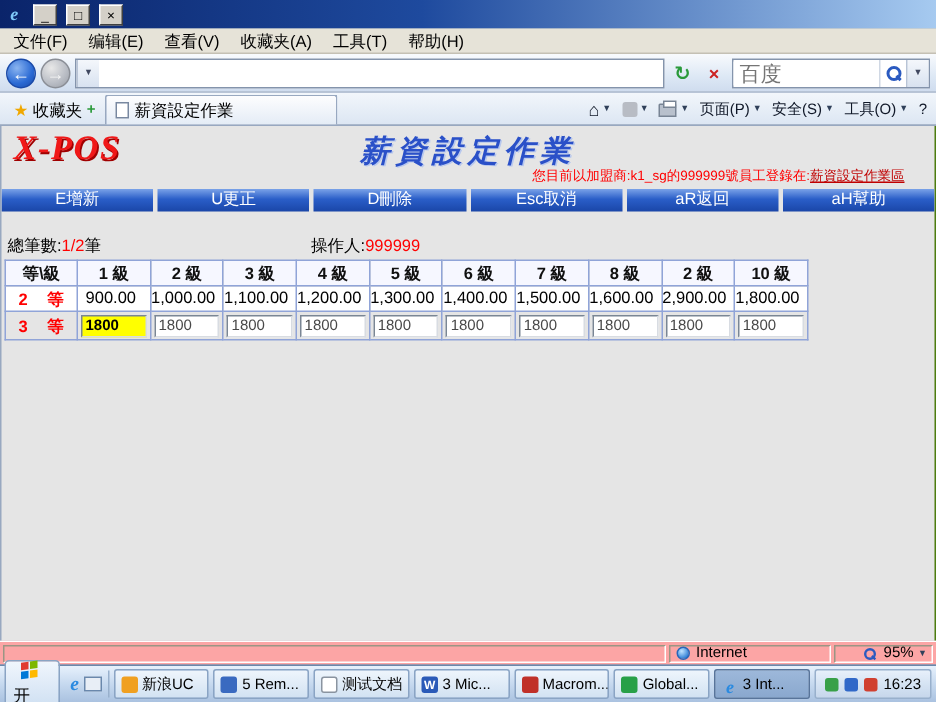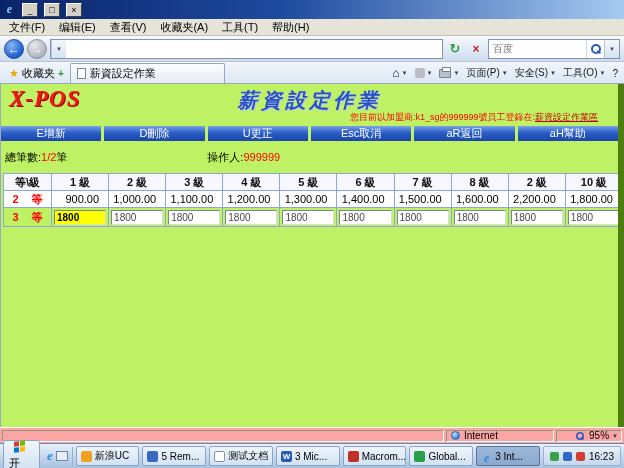--- a/index.html
+++ b/index.html
@@ -27,21 +27,21 @@
   .back-c { background:radial-gradient(circle at 35% 30%,#8ab4f0,#2a6ad4 60%,#1a4aa8); border:1px solid #1a4aa8; }
   .fwd-c  { background:radial-gradient(circle at 35% 30%,#e8e8e8,#b8bcc4 60%,#989ca4); border:1px solid #8a8e96; color:#f4f4f4; }
   .addr { flex:1; display:flex; height:20px; border:1px solid #8494ac; background:#fff; align-items:center; overflow:hidden; }
   .addr input { flex:1; border:0; outline:none; font-size:10px; padding:0 3px; color:#000; height:100%; font-family:inherit; }
   .mini-drop { width:15px; height:100%; background:linear-gradient(#f4f7fb,#d8e2f0); border-left:1px solid #b8c4d6;
     font-size:6px; text-align:center; line-height:18px; color:#404860; flex:0 0 auto; }
   .nav-tool { width:18px; height:18px; display:flex; align-items:center; justify-content:center; font-size:13px; flex:0 0 auto; }
   .refresh { color:#2a9a3a; font-weight:bold; }
   .stop { color:#cc2222; font-weight:bold; font-size:12px; }
   .searchbox { width:132px; height:20px; border:1px solid #8494ac; background:#fff; display:flex; align-items:center; flex:0 0 auto; }
-  .searchbox input { flex:1; min-width:0; border:0; outline:none; font-size:10px; padding:0 4px; color:#666; font-family:inherit; }
+  .searchbox input { flex:1; min-width:0; border:0; outline:none; font-size:14px; padding:0 4px; color:#666; font-family:inherit; }
   .mag { position:relative; width:12px; height:12px; flex:0 0 auto; }
   .mag::before { content:""; position:absolute; width:6px; height:6px; border:2px solid #2a5ac0; border-radius:50%; left:1px; top:1px; }
   .mag::after { content:""; position:absolute; width:4px; height:2px; background:#2a5ac0; transform:rotate(45deg); left:7px; top:8px; }
   .search-btn { width:18px; height:100%; border-left:1px solid #d0d8e4; display:flex; align-items:center; justify-content:center; }
 
   
   .favbar { height:22px; background:linear-gradient(#f2f6fb,#dce6f3); border-bottom:1px solid #98a8c0;
     display:flex; align-items:flex-end; padding:0 3px; flex:0 0 auto; }
   .fav-btn { display:flex; align-items:center; gap:3px; font-size:11px; padding:0 6px; height:20px; color:#000; }
   .star { color:#f0a800; font-size:11px; }
@@ -51,36 +51,36 @@
   .doc-icon { width:9px; height:11px; background:#fff; border:1px solid #7888a0; flex:0 0 auto; }
   .cmdbar { margin-left:auto; display:flex; align-items:center; gap:7px; padding-right:3px; font-size:10px; height:20px; color:#101828; }
   .cmd-item { display:flex; align-items:center; gap:2px; white-space:nowrap; }
   .caret { font-size:6px; color:#30405a; }
   .home-i { font-size:12px; }
   .feed-i { width:10px; height:10px; border-radius:2px; background:#b8bcc4; }
   .print-i { width:12px; height:9px; background:#b8c0cc; border:1px solid #788494; border-radius:1px 1px 0 0; position:relative; }
   .print-i::before { content:""; position:absolute; left:2px; top:-3px; width:7px; height:3px; background:#fff; border:1px solid #788494; }
 
   
-  .content { flex:1 1 auto; background:#bef264; position:relative; overflow:hidden; border-left:1px solid #98a8c0; border-right:6px solid #4d7c0f; }
+  .content { flex:1 1 auto; background:#e5e5e5; position:relative; overflow:hidden; border-left:1px solid #98a8c0; border-right:1px solid #4d7c0f; }
   .page-header { position:relative; height:40px; }
   .logo { position:absolute; left:8px; top:2px; font:italic bold 23px "Liberation Serif","DejaVu Serif",serif;
     color:#f01818; text-shadow:1px 1px 0 #a00000; letter-spacing:1px; }
   .page-title { position:absolute; left:150px; right:150px; top:3px; text-align:center;
     font:italic bold 20px "DejaVu Serif","Liberation Serif",serif; color:#2a50c8; letter-spacing:4px; text-shadow:1px 1px 0 #b8c8ee; }
   .notice { position:absolute; right:20px; top:27px; font-size:9px; color:#f00; white-space:nowrap; }
   .notice .area { color:#c00000; text-decoration:underline; }
   .btnrow { display:flex; gap:3px; margin-top:2px; }
   .blue-btn { flex:1; height:15px; background:linear-gradient(#7aa2e8,#2a5ec8 45%,#1a46a8); color:#fff;
     font-size:11px; text-align:center; line-height:15px; white-space:nowrap; overflow:hidden; }
-  .summary { display:flex; align-items:center; height:30px; font-size:11px; padding-left:4px; margin-top:1px; }
+  .summary { display:flex; align-items:center; height:17px; font-size:11px; padding-left:4px; margin-top:14px; }
   .red { color:#f00; }
   .op { margin-left:140px; }
 
-  table.grid { width:620px; margin:1px 2px 0; border-collapse:collapse; table-layout:fixed; }
+  table.grid { width:536px; margin:1px 2px 0; border-collapse:collapse; table-layout:fixed; }
   .grid th, .grid td { border:1px solid #90a4d8; height:17px; font-size:11px; overflow:hidden; white-space:nowrap; }
   .grid th { background:#f6f7ff; font-weight:bold; color:#101010; text-align:center; }
   .rowlab { color:#f00; text-align:center; font-weight:bold; word-spacing:10px; }
   tr.r1 td { background:#ffd8f8; }
   tr.r2 td { background:#ffffff; }
   .val { text-align:right; padding-right:9px; color:#000; }
   tr.r3 td { height:19px; padding:1px 2px; }
   input.gi { width:100%; height:15px; border:1px solid; border-color:#7a8694 #d8dce2 #d8dce2 #7a8694;
     font-size:10px; color:#484848; padding:0 2px; background:#fff; font-family:inherit; }
   input.gi.active { background:#ffff00; color:#000; font-weight:bold; }
@@ -203,22 +203,22 @@
     <div class="page-header">
       <span class="logo">X-POS</span>
       <span class="page-title">薪資設定作業</span>
       <span class="notice">
         <span>您目前以加盟商:k1_sg的</span><span>999999</span><span>號員工登錄在:</span><span class="area">薪資設定作業區</span>
       </span>
     </div>
 
     <div class="btnrow">
       <span class="blue-btn">E增新</span>
+      <span class="blue-btn">U更正</span>
       <span class="blue-btn">D刪除</span>
-      <span class="blue-btn">U更正</span>
       <span class="blue-btn">Esc取消</span>
       <span class="blue-btn">aR返回</span>
       <span class="blue-btn">aH幫助</span>
     </div>
 
     <div class="summary">
       <span>總筆數:</span>
       <span class="red">1/2</span>
       <span>筆</span>
       <span class="op">操作人:</span>
@@ -256,21 +256,21 @@
       <tr class="r2">
         <td class="rowlab">2 等</td>
         <td class="val">900.00</td>
         <td class="val">1,000.00</td>
         <td class="val">1,100.00</td>
         <td class="val">1,200.00</td>
         <td class="val">1,300.00</td>
         <td class="val">1,400.00</td>
         <td class="val">1,500.00</td>
         <td class="val">1,600.00</td>
-        <td class="val">2,200.00</td>
+        <td class="val">2,900.00</td>
         <td class="val">1,800.00</td>
       </tr>
       <tr class="r3">
         <td class="rowlab">3 等</td>
         <td><input class="gi active" value="1800" style=""></td>
         <td><input class="gi" value="1800" style=""></td>
         <td><input class="gi" value="1800" style=""></td>
         <td><input class="gi" value="1800" style=""></td>
         <td><input class="gi" value="1800" style=""></td>
         <td><input class="gi" value="1800" style=""></td>

